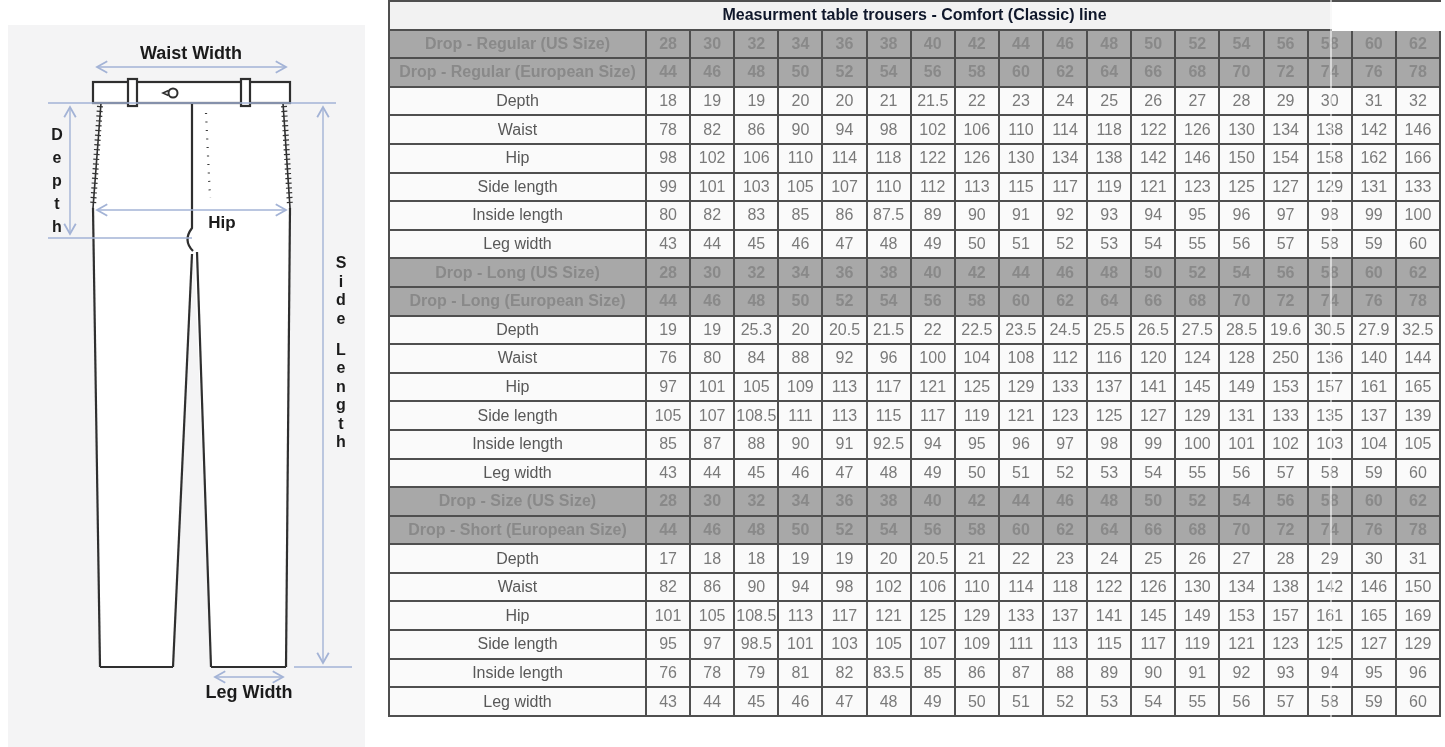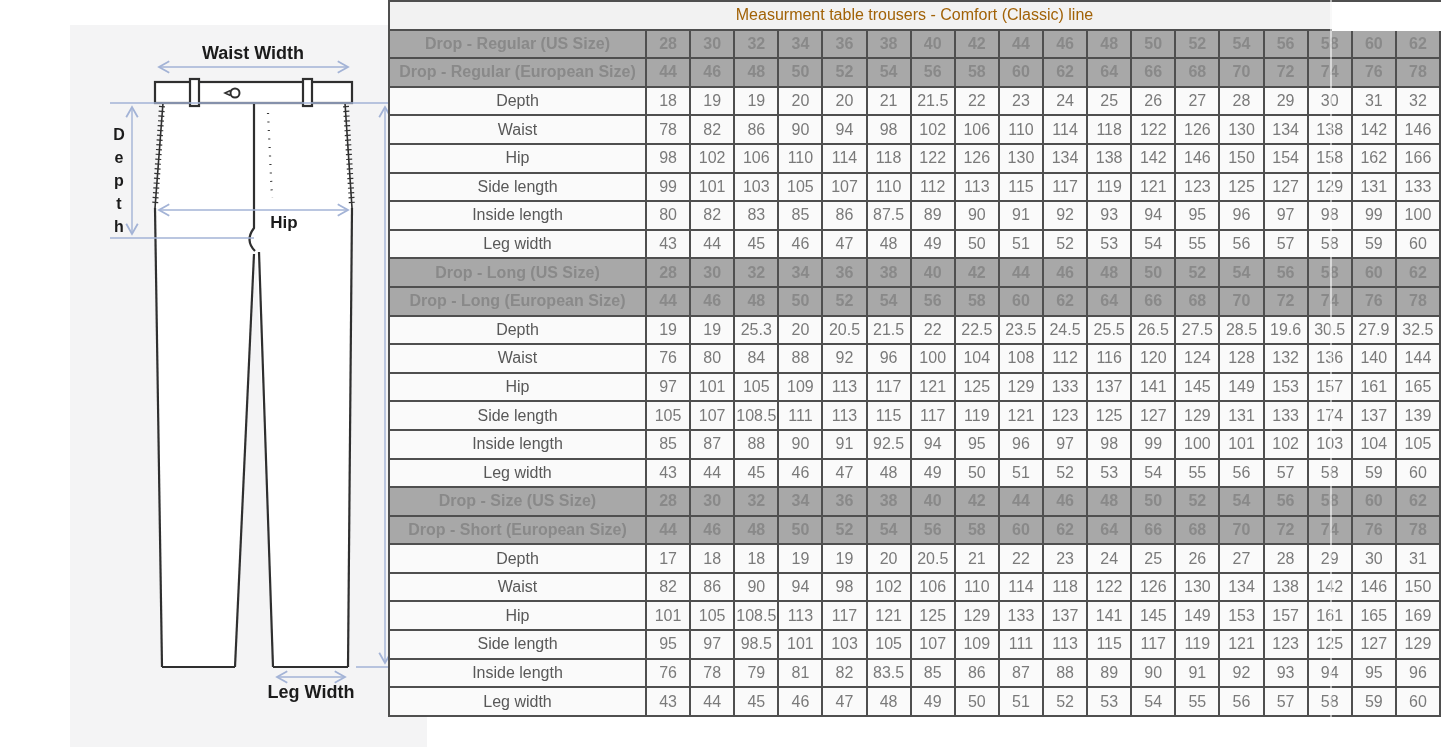--- a/index.html
+++ b/index.html
@@ -3,38 +3,38 @@
 <meta charset="utf-8">
 <style>
   html,body{margin:0;padding:0;}
   body{
     width:1445px;height:747px;position:relative;overflow:hidden;
     background:#ffffff;
     font-family:"Liberation Sans",sans-serif;
   }
   
   .diagram-panel{
-    position:absolute;left:0;top:0;width:450px;height:747px;background:#ffffff;text-align:right;
+    position:absolute;left:0;top:0;width:450px;height:747px;background:#ffffff;
   }
   
   .table-wrap{
     position:absolute;left:388px;top:0;width:1057px;height:747px;
   }
   table.meas{
     border-collapse:collapse;table-layout:fixed;width:1053px;
   }
   table.meas td{
     border:2px solid #4f4f4f;
     text-align:center;vertical-align:middle;
     height:26.6px;padding:0;
     font-size:16px;line-height:1;
     overflow:hidden;white-space:nowrap;
   }
   td.title-cell{
-    background:#f2f2f2;color:#a16207;font-weight:normal;font-size:17px;height:27px;
+    background:#f2f2f2;color:#0f172a;font-weight:bold;font-size:17px;height:27px;
   }
   tr.header-row td{
     background:#a8a8a8;color:#898989;font-weight:bold;
   }
   td.row-label{
     background:#fafafa;color:#585858;font-weight:normal;
   }
   td.value-cell{
     background:#fafafa;color:#7a7a7a;
   }
@@ -387,21 +387,21 @@
           <td class="value-cell">92</td>
           <td class="value-cell">96</td>
           <td class="value-cell">100</td>
           <td class="value-cell">104</td>
           <td class="value-cell">108</td>
           <td class="value-cell">112</td>
           <td class="value-cell">116</td>
           <td class="value-cell">120</td>
           <td class="value-cell">124</td>
           <td class="value-cell">128</td>
-          <td class="value-cell">132</td>
+          <td class="value-cell">250</td>
           <td class="value-cell">136</td>
           <td class="value-cell">140</td>
           <td class="value-cell">144</td>
         </tr>
         <tr class="data-row">
           <td class="row-label">Hip</td>
           <td class="value-cell">97</td>
           <td class="value-cell">101</td>
           <td class="value-cell">105</td>
           <td class="value-cell">109</td>
@@ -430,21 +430,21 @@
           <td class="value-cell">115</td>
           <td class="value-cell">117</td>
           <td class="value-cell">119</td>
           <td class="value-cell">121</td>
           <td class="value-cell">123</td>
           <td class="value-cell">125</td>
           <td class="value-cell">127</td>
           <td class="value-cell">129</td>
           <td class="value-cell">131</td>
           <td class="value-cell">133</td>
-          <td class="value-cell">174</td>
+          <td class="value-cell">135</td>
           <td class="value-cell">137</td>
           <td class="value-cell">139</td>
         </tr>
         <tr class="data-row">
           <td class="row-label">Inside length</td>
           <td class="value-cell">85</td>
           <td class="value-cell">87</td>
           <td class="value-cell">88</td>
           <td class="value-cell">90</td>
           <td class="value-cell">91</td>

